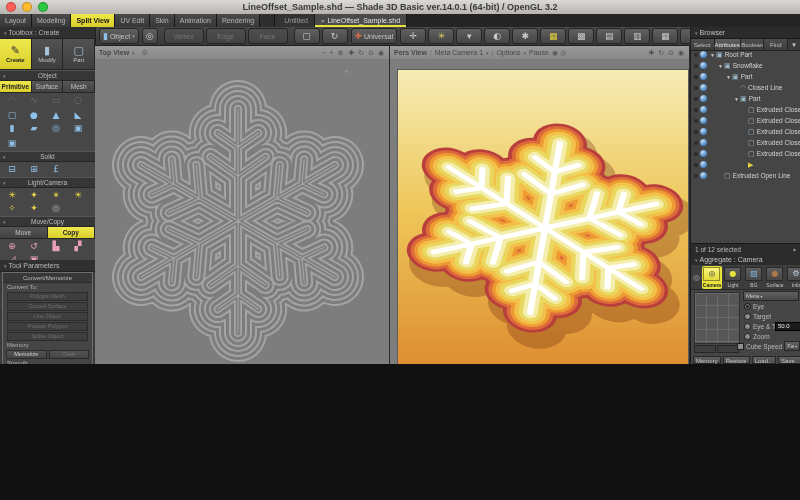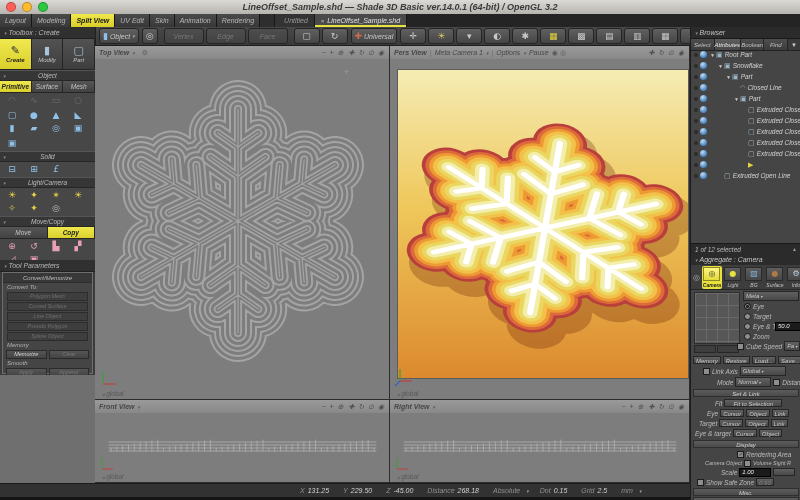--- a/index.html
+++ b/index.html
@@ -1,18 +1,18 @@
 <!DOCTYPE html>
 <html><head>
 <meta charset="utf-8">
 <style>
   html,body{margin:0;padding:0;background:#111;}
-  #app{position:relative;width:800px;height:500px;overflow:hidden;
+  #app{position:relative;width:800px;height:364px;overflow:hidden;
        font-family:"Liberation Sans",sans-serif;-webkit-font-smoothing:antialiased;
-       background:#22c55e;cursor:default;user-select:none;font-style:italic;}
+       background:#22c55e;cursor:default;user-select:none;}
   .abs{position:absolute;}
   
   #titlebar{left:0;top:0;width:800px;height:14px;
     background:linear-gradient(#dcdad6,#b7b4af);border-bottom:1px solid #6e6c68;
     display:flex;align-items:center;}
   .tlight{width:8px;height:8px;border-radius:50%;margin-left:6px;border:1px solid rgba(0,0,0,.25);}
   #titletext{position:absolute;left:0;right:0;text-align:center;font-size:9px;color:#3a3a3a;font-weight:bold;}
   
   #tabrow{left:0;top:14px;width:800px;height:13px;background:#242424;display:flex;align-items:stretch;border-bottom:1px solid #161616;}
   .wtab{padding:0 5px;font-size:7px;color:#b5b5b5;display:flex;align-items:center;border-right:1px solid #161616;background:linear-gradient(#4a4a4a,#383838);}

